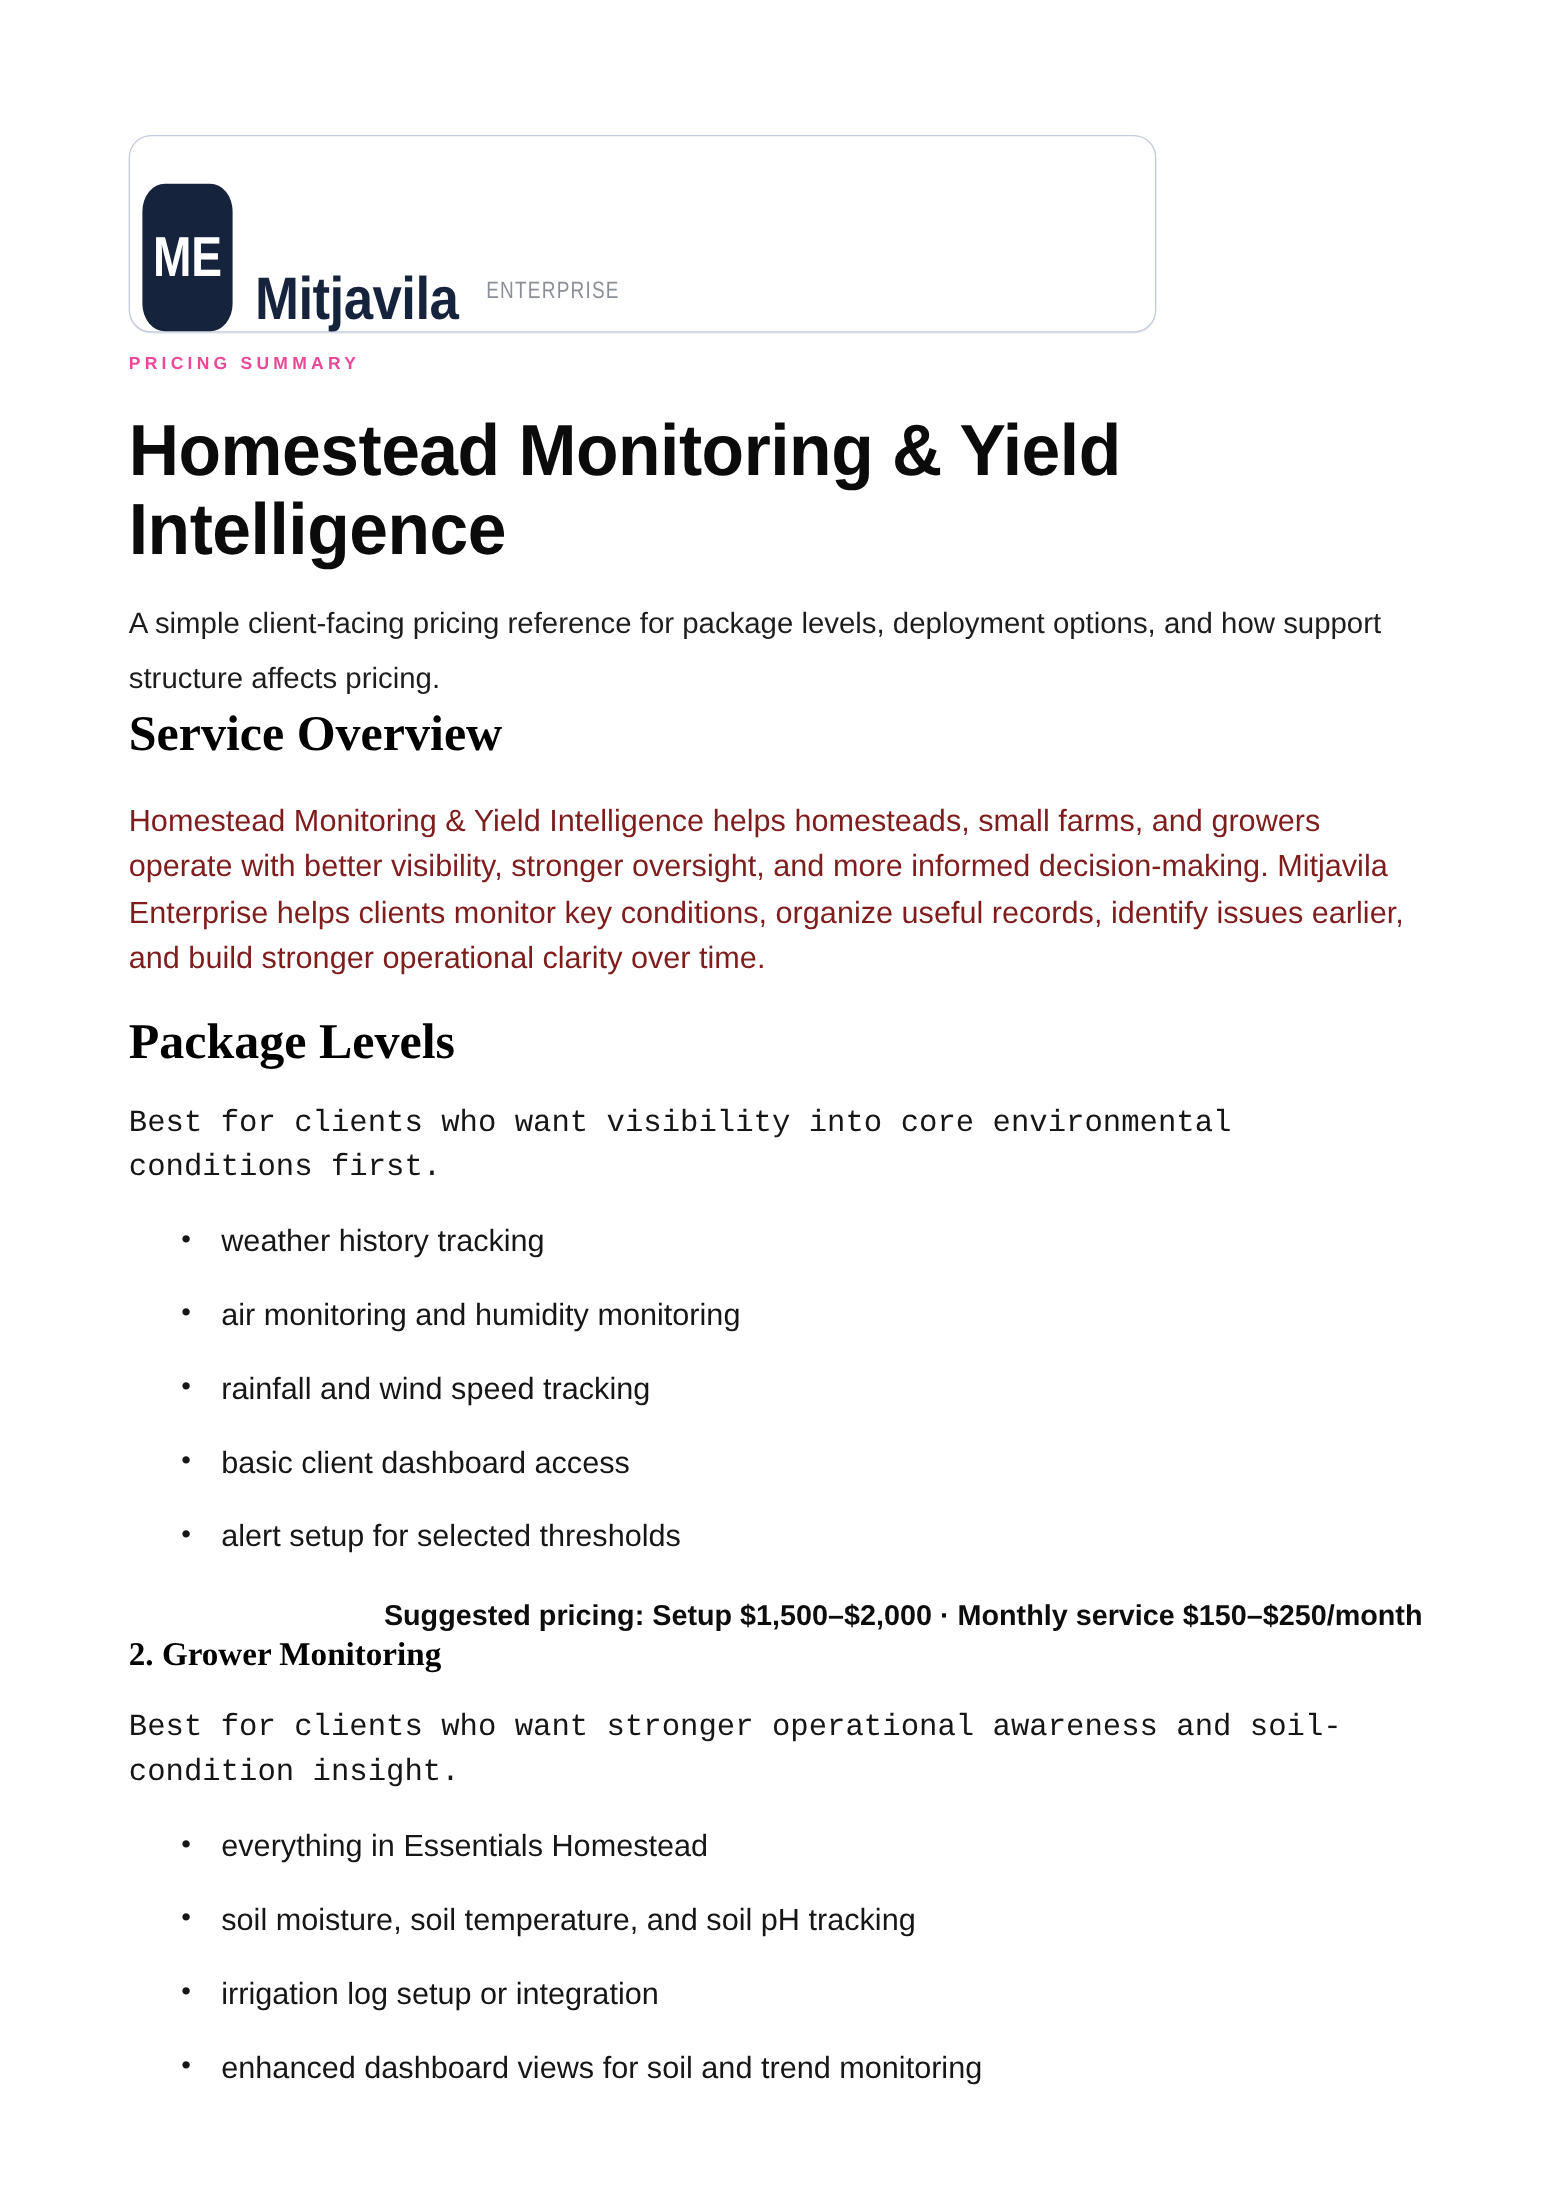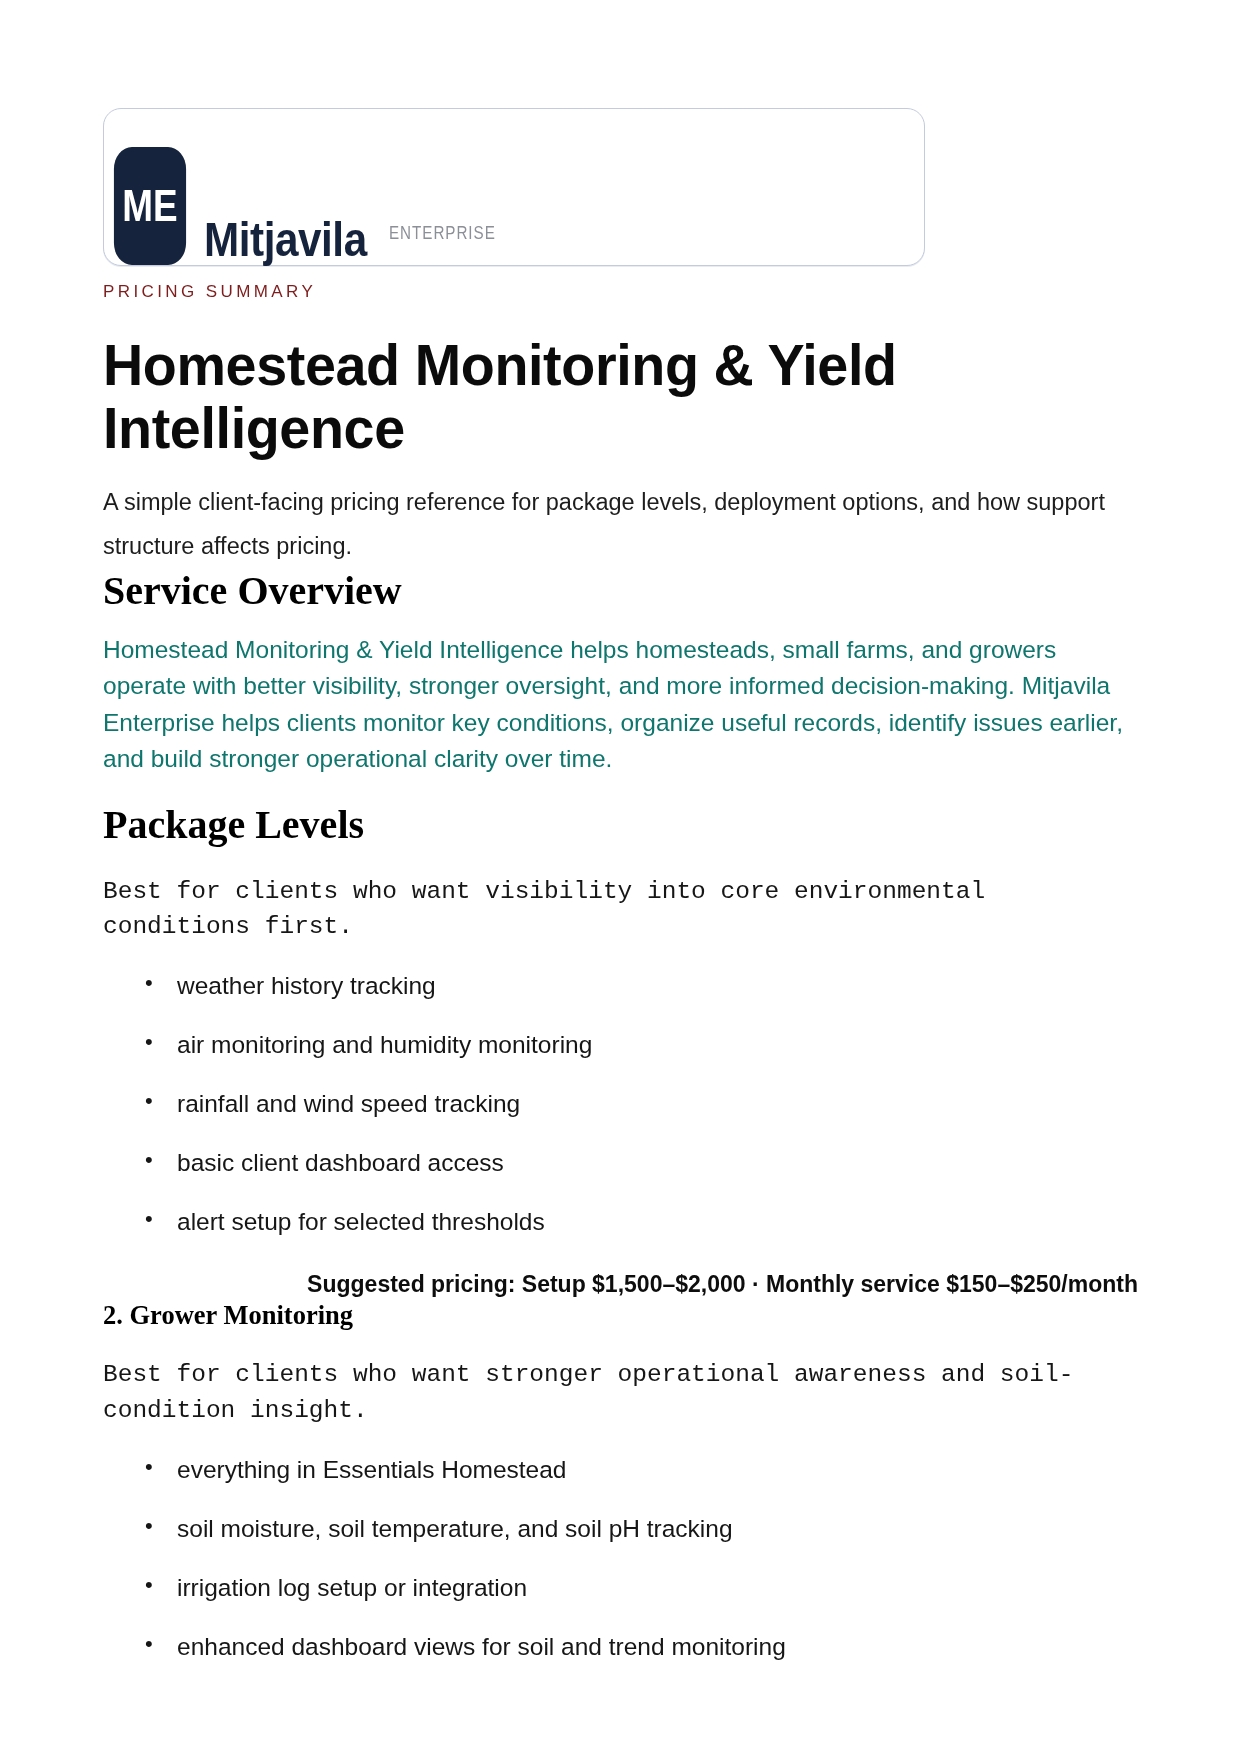--- a/index.html
+++ b/index.html
@@ -97,24 +97,24 @@
     white-space: nowrap;
   }
   .contact-line .org {
     font-weight: bold;
   }
 
   
   .eyebrow {
     margin-top: 16px;
     font-family: "Liberation Sans", sans-serif;
-    font-size: 17px;
-    font-weight: normal;
+    font-size: 14px;
+    font-weight: bold;
     letter-spacing: 3.4px;
-    color: #7f1d1d;
+    color: #ec4899;
   }
 
   
   .doc-title {
     margin-top: 32px;
     font-family: "Liberation Sans Narrow", "Liberation Sans", sans-serif;
     font-weight: bold;
     font-size: 58px;
     line-height: 1.08;
     color: #0b0b0b;
@@ -154,22 +154,22 @@
     margin: 0;
     padding: 0;
   }
   .pkg-head-first { margin-top: 26px; }
   .pkg-head-next  { margin-top: 34px; }
 
   .body-para {
     font-family: "Liberation Sans Narrow", "Liberation Sans", sans-serif;
     font-size: 24.5px;
     line-height: 1.48;
-    color: #0f766e;
-    margin-top: 18px;
+    color: #7f1d1d;
+    margin-top: 30px;
     max-width: 1025px;
   }
   .pkg-lead {
     font-family: Liberation Mono, monospace;
     font-size: 24.5px;
     line-height: 1.45;
     color: #161616;
     margin-top: 26px;
   }
 

